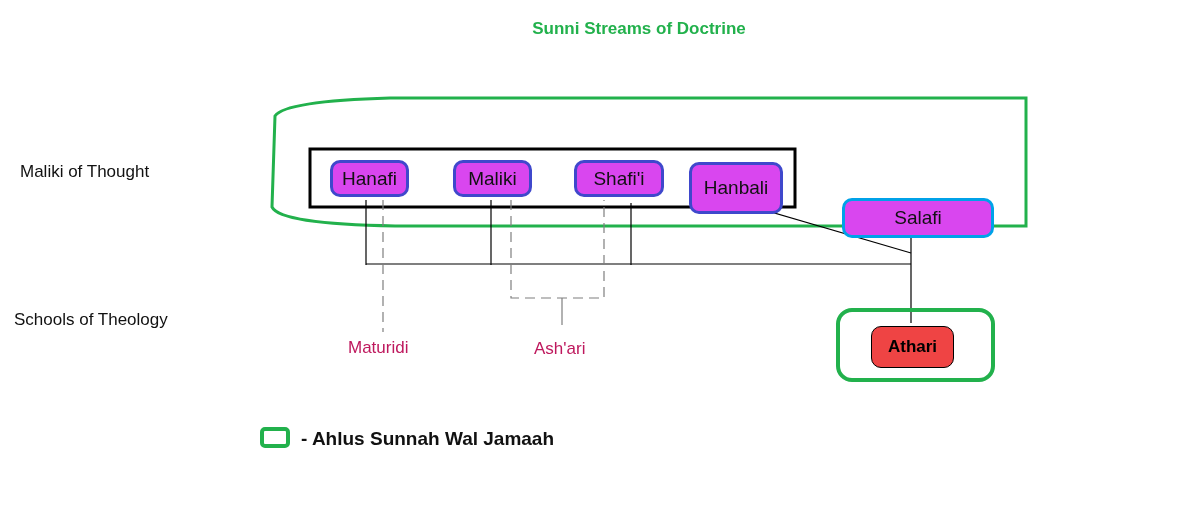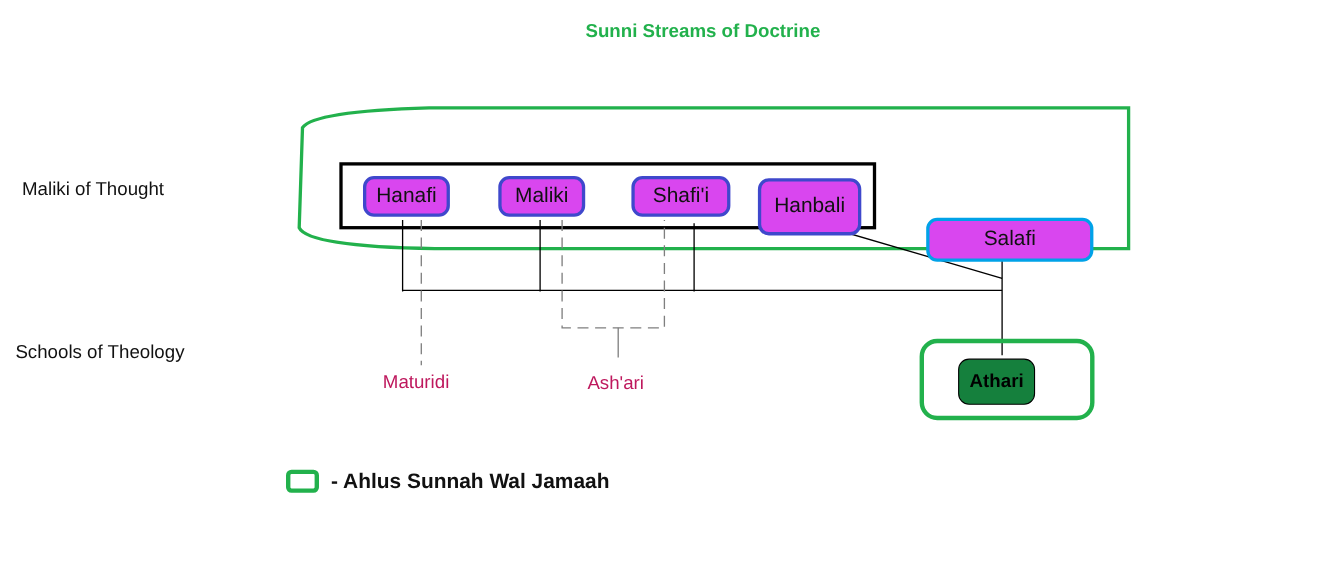--- a/index.html
+++ b/index.html
@@ -5,21 +5,21 @@
   html, body { margin:0; padding:0; background:#fff; }
   body { width:1197px; height:520px; position:relative; overflow:hidden; font-family:"Liberation Sans", sans-serif; }
   .abs { position:absolute; }
   #lines { position:absolute; left:0; top:0; width:1197px; height:520px; }
   .title { left:0; width:1278px; top:19px; text-align:center; color:#22b14c; font-weight:bold; font-size:17px; }
   .rowlabel { font-size:17px; color:#111; }
   .node { position:absolute; border:3px solid #3f48cc; border-radius:10px; background:#d946ef; font-size:19px; color:#111; display:flex; align-items:center; justify-content:center; box-sizing:border-box; }
   .node.salafi { border-color:#00a2e8; }
   .theo { font-size:17px; color:#be185d; }
   .athari-outer { left:836px; top:308px; width:159px; height:74px; border:4px solid #22b14c; border-radius:16px; box-sizing:border-box; }
-  .athari { left:871px; top:326px; width:70px; height:42px; border:1px solid #000; border-radius:10px; font-weight:bold; font-size:17px; display:flex; align-items:center; justify-content:center; box-sizing:border-box; background:#15803d; }
+  .athari { left:871px; top:326px; width:83px; height:42px; border:1px solid #000; border-radius:10px; font-weight:bold; font-size:17px; display:flex; align-items:center; justify-content:center; box-sizing:border-box; background:#ef4444; }
   .legend-box { left:260px; top:427px; width:30px; height:21px; border:4px solid #22b14c; border-radius:5px; box-sizing:border-box; }
   .legend-text { left:301px; top:428px; font-weight:bold; font-size:19px; color:#111; }
 </style>
 </head>
 <body>
 
 <div class="abs title">Sunni Streams of Doctrine</div>
 
 <div class="abs rowlabel" style="left:20px;top:162px;">Maliki of Thought</div>
 <div class="abs rowlabel" style="left:14px;top:310px;">Schools of Theology</div>

